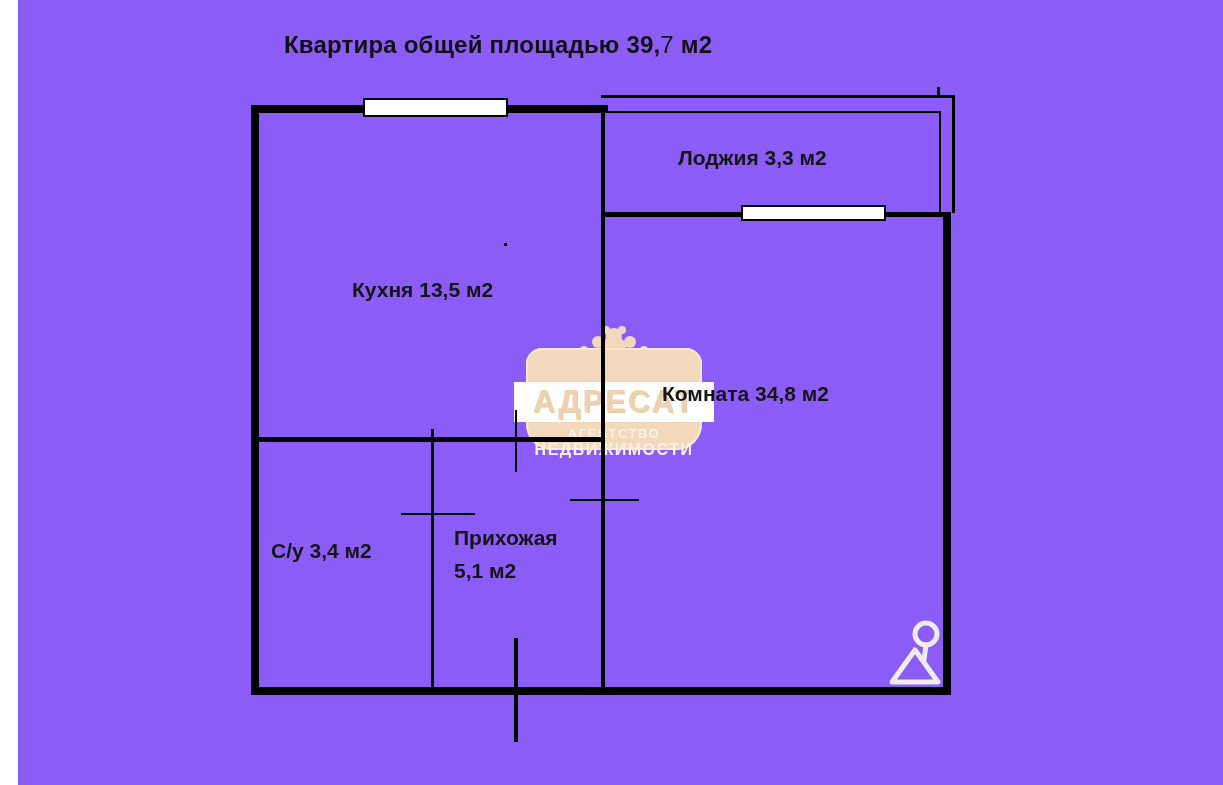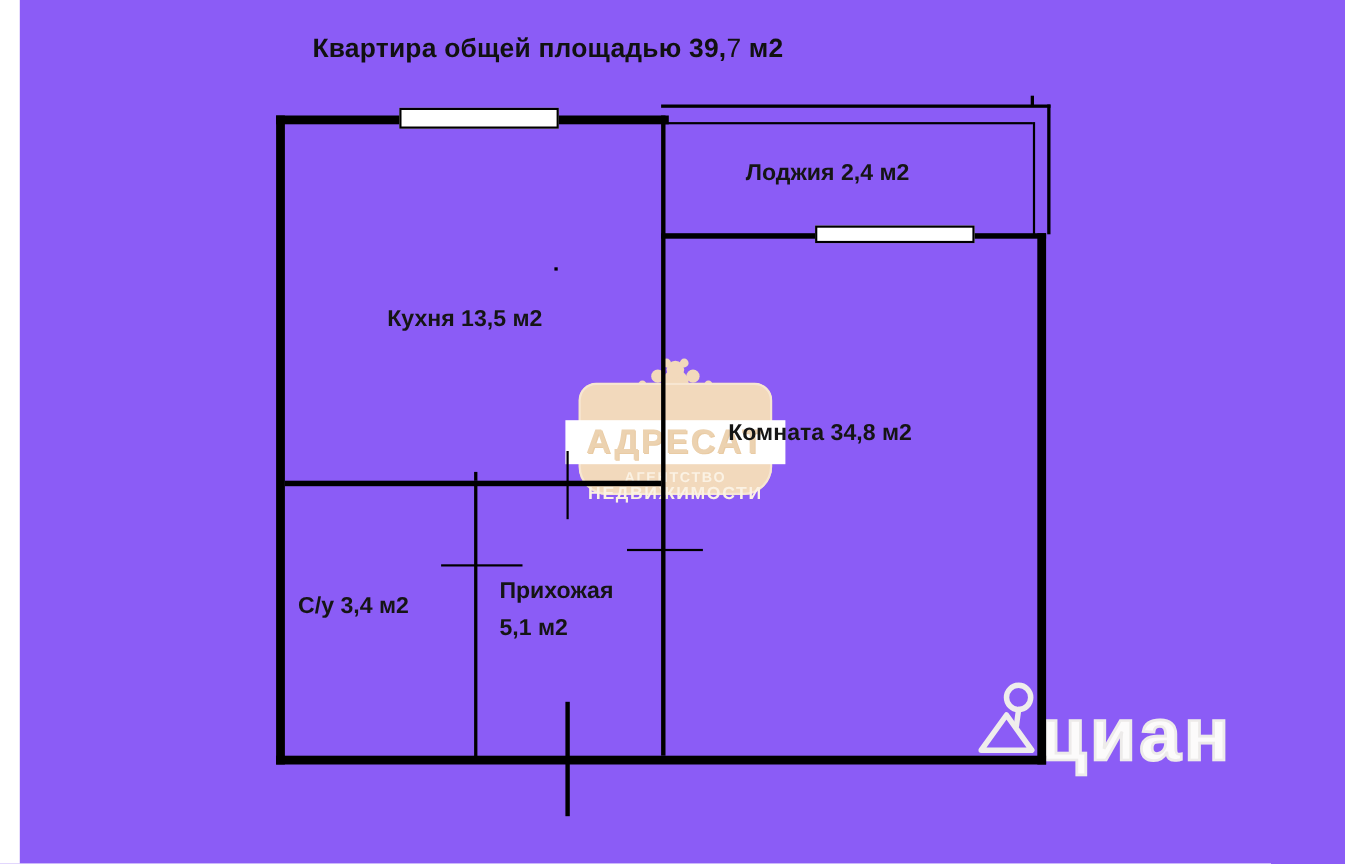--- a/index.html
+++ b/index.html
@@ -69,21 +69,20 @@
     <div class="agency-sub s2">НЕДВИЖИМОСТИ</div>
   </div>
 
   <svg class="wm-portal-pin" width="62" height="74" viewBox="0 0 62 74">
     <g fill="none" stroke="#efedec" stroke-width="5" stroke-linecap="round" stroke-linejoin="round">
       <circle cx="38" cy="16" r="11"></circle>
       <path d="M38 27 L36 42"></path>
       <path d="M4 64 L27 32 L50 64 Z"></path>
     </g>
   </svg>
-  <div class="wm-portal-text">циан</div>
 
   <div class="wall" style="left:233px;top:105px;width:8px;height:590px;"></div>
   <div class="wall" style="left:233px;top:105px;width:357px;height:8px;"></div>
   <div class="wall" style="left:925px;top:212px;width:8px;height:483px;"></div>
   <div class="wall" style="left:233px;top:687px;width:700px;height:8px;"></div>
 
   <div class="wall" style="left:583px;top:95px;width:354px;height:3px;"></div>
   <div class="wall" style="left:585px;top:111px;width:336px;height:2px;"></div>
   <div class="wall" style="left:934px;top:95px;width:3px;height:118px;"></div>
   <div class="wall" style="left:921px;top:111px;width:2px;height:102px;"></div>
@@ -98,20 +97,20 @@
   <div class="window" style="left:345px;top:98px;width:145px;height:19px;"></div>
   <div class="window" style="left:723px;top:205px;width:145px;height:16px;"></div>
 
   <div class="door" style="left:497px;top:410px;width:2px;height:62px;"></div>
   <div class="door" style="left:383px;top:513px;width:74px;height:2px;"></div>
   <div class="door" style="left:552px;top:499px;width:69px;height:2px;"></div>
   <div class="door" style="left:496px;top:638px;width:4px;height:104px;"></div>
 
   <div class="speck" style="left:486px;top:243px;width:3px;height:3px;"></div>
 
-  <div class="label lbl-loggia">Лоджия 2,4 м2</div>
+  <div class="label lbl-loggia">Лоджия 3,3 м2</div>
   <div class="label lbl-kitchen">Кухня 13,5 м2</div>
   <div class="label lbl-room">Комната 34,8 м2</div>
   <div class="label lbl-bathroom">С/у 3,4 м2</div>
   <div class="label lbl-hall-1">Прихожая</div>
   <div class="label lbl-hall-2">5,1 м2</div>
 
 </div>
 
 </body></html>

